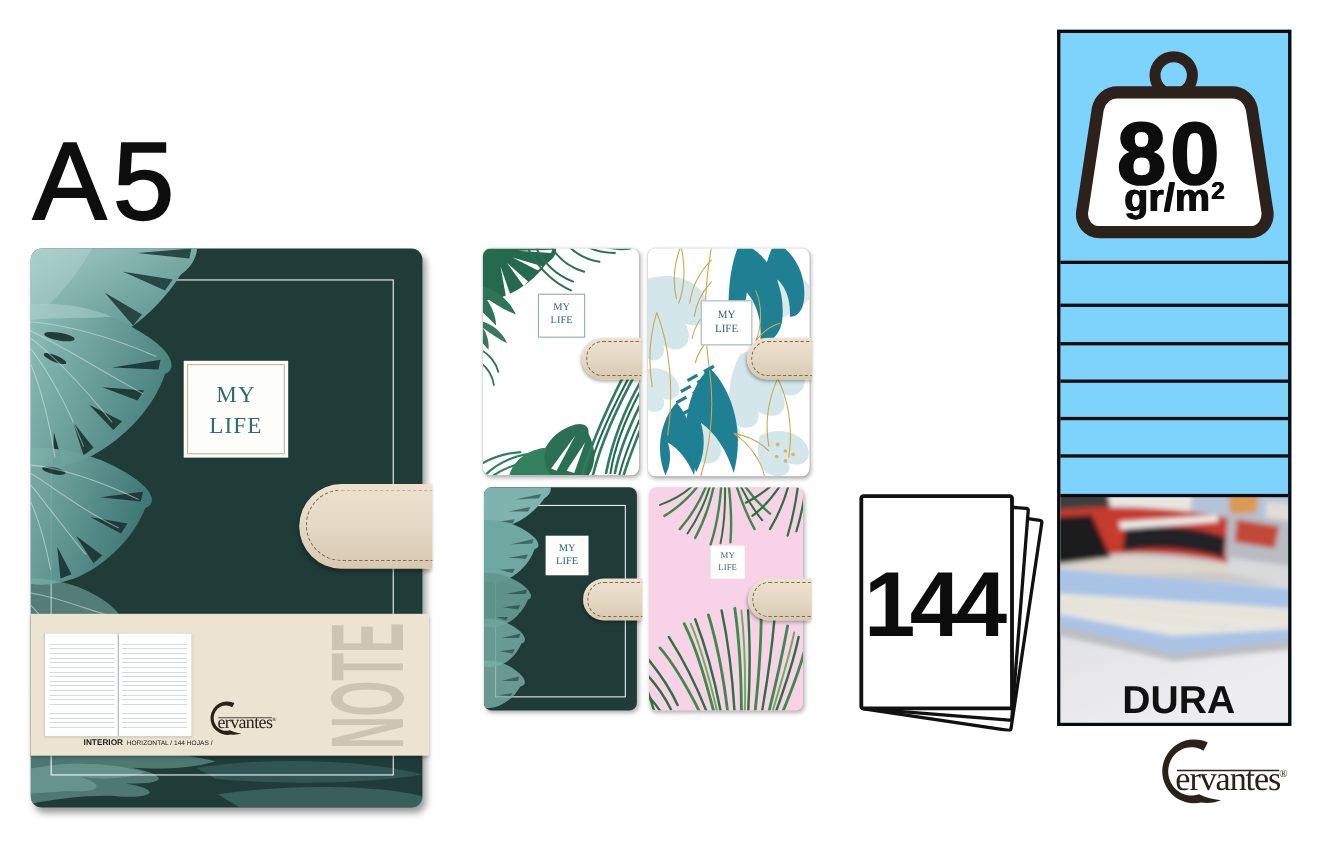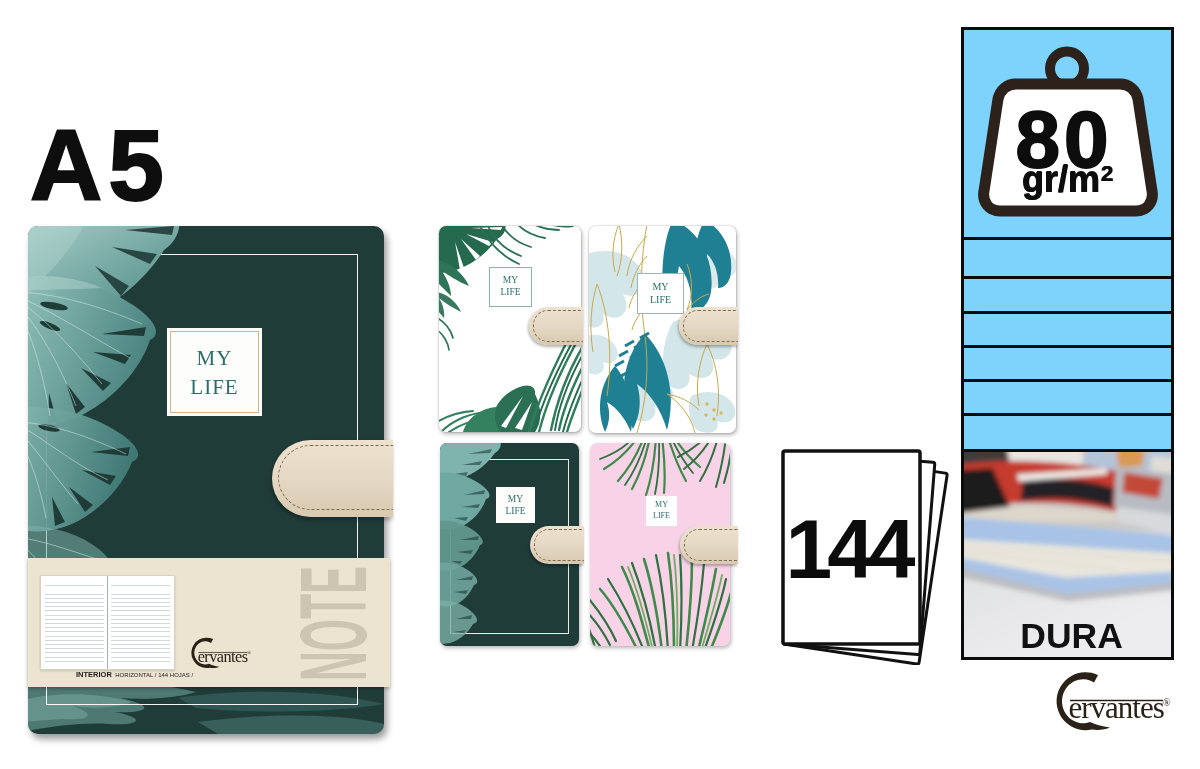--- a/index.html
+++ b/index.html
@@ -17,21 +17,21 @@
   <defs>
     <g id="cervlogo">
       <path d="M46,4 A29,29 0 1 0 40,58.5 C46,59.5 54,58.5 58,56.5 C50,55.5 43,53.5 38,51 A21,22 0 1 1 42,11.5 C43.5,9 45,6 46,4 Z" fill="#2a2118"></path>
       <line x1="18" y1="29.5" x2="111" y2="29.5" stroke="#2a2118" stroke-width="1.4"></line>
       <text x="16.5" y="47" font-family="Liberation Serif,serif" font-size="31" letter-spacing="-1" fill="#2a2118">ervantes</text>
       <text x="111" y="35" font-family="Liberation Serif,serif" font-size="10" fill="#2a2118">®</text>
     </g>
   </defs>
 </svg>
 
-<div class="abs" style="left:30px;top:115px;font-size:100px;font-weight:bold;color:#0e0e0e;letter-spacing:6px;line-height:1;-webkit-text-stroke:2px #0e0e0e;">A5</div>
+<div class="abs" style="left:30px;top:115px;font-size:100px;font-weight:normal;color:#0e0e0e;letter-spacing:6px;line-height:1;-webkit-text-stroke:2px #0e0e0e;">A5</div>
 
 <div class="abs" style="left:28px;top:226px;width:356px;height:508px;background:#203c39;border-radius:10px;box-shadow:3px 5px 7px rgba(0,0,0,0.4);">
 
   <svg width="356" height="508" viewBox="0 0 356 508" style="position:absolute;left:0;top:0;border-radius:10px;">
     <path d="M-5,460 C40,452 110,452 168,466 C150,472 120,474 92,472 C130,480 120,488 86,486 C120,492 112,500 80,498 C60,496 20,500 -5,506 Z" fill="#74aba3" opacity="0.55"></path>
     <path d="M-5,474 C25,466 70,466 104,476 C88,482 64,483 44,480 C70,488 62,495 34,493 L-5,496 Z" fill="#8abbb3" opacity="0.4"></path>
     <path d="M150,472 C215,462 300,464 356,478 C310,486 230,488 168,482 Z" fill="#4e8680" opacity="0.35"></path>
     <path d="M170,496 C240,486 320,488 356,498 L356,508 L190,508 Z" fill="#5f948d" opacity="0.4"></path>
   </svg>
 

